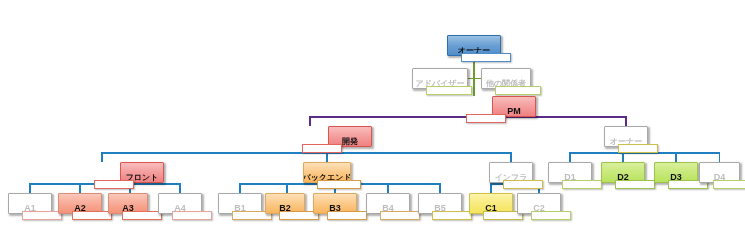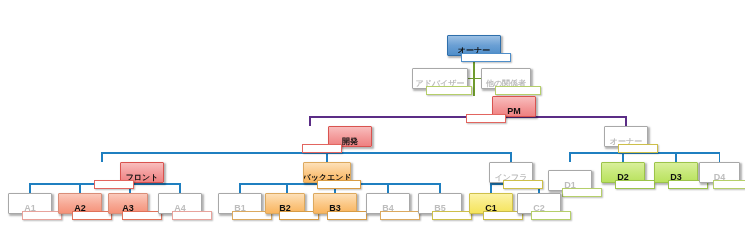--- a/index.html
+++ b/index.html
@@ -211,21 +211,21 @@
           <span class="node-label">バックエンド</span>
         </div>
         <div class="node-sub" style="width: 44px;"></div>
       </div>
       <div class="node v-ghost v-ghost-yellow jp" style="left: 489px; top: 162px; width: 44px;">
         <div class="node-box">
           <span class="node-label">インフラ</span>
         </div>
         <div class="node-sub" style="width: 40px;"></div>
       </div>
-      <div class="node v-ghost v-ghost-green" style="left: 548px; top: 170px; width: 44px;">
+      <div class="node v-ghost v-ghost-green" style="left: 548px; top: 162px; width: 44px;">
         <div class="node-box">
           <span class="node-label">D1</span>
         </div>
         <div class="node-sub" style="width: 40px;"></div>
       </div>
       <div class="node v-green" style="left: 601px; top: 162px; width: 44px;">
         <div class="node-box">
           <span class="node-label">D2</span>
         </div>
         <div class="node-sub" style="width: 40px;"></div>

